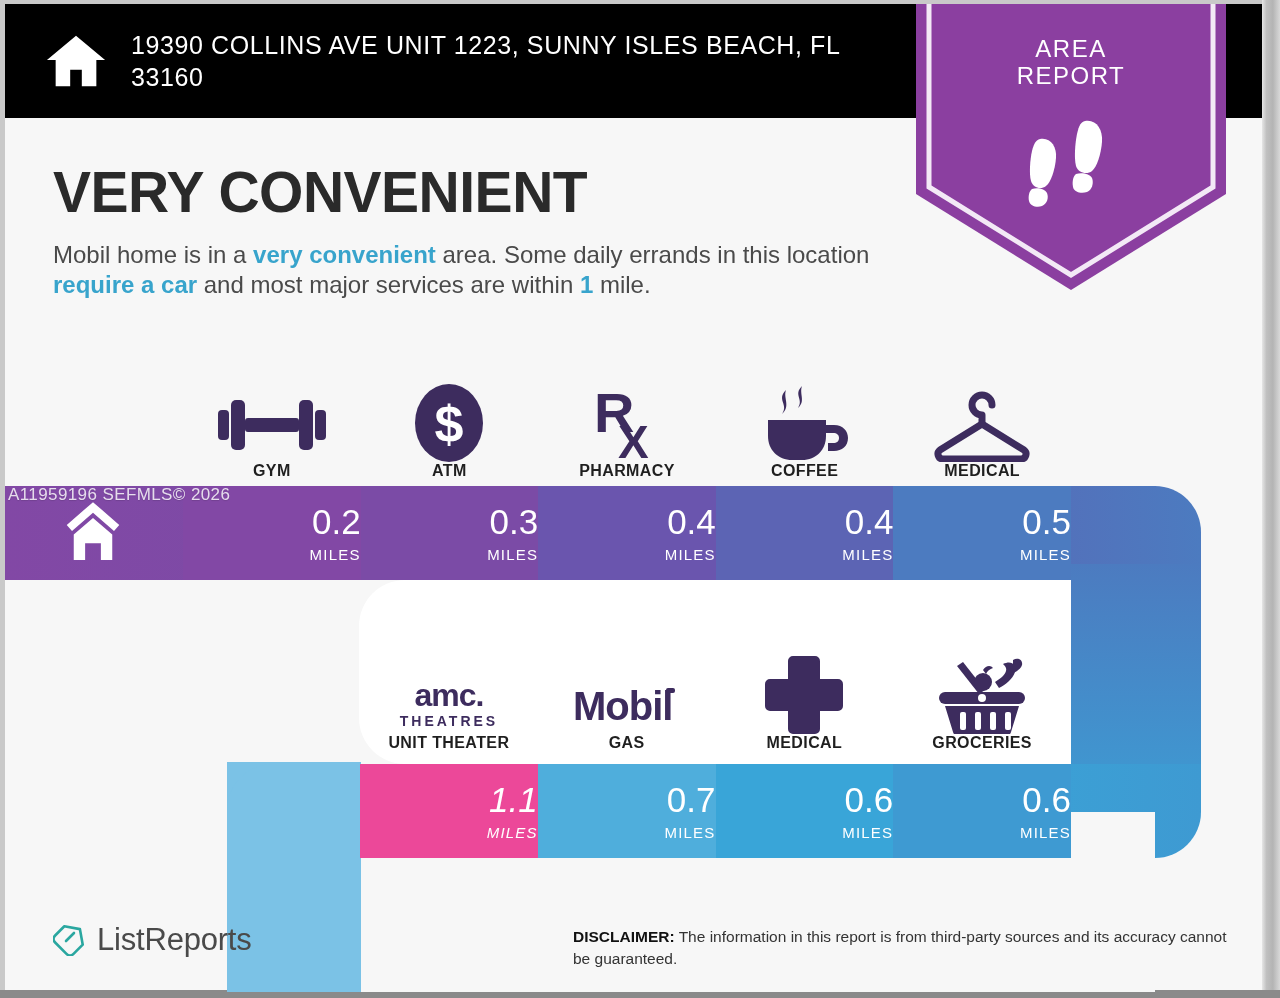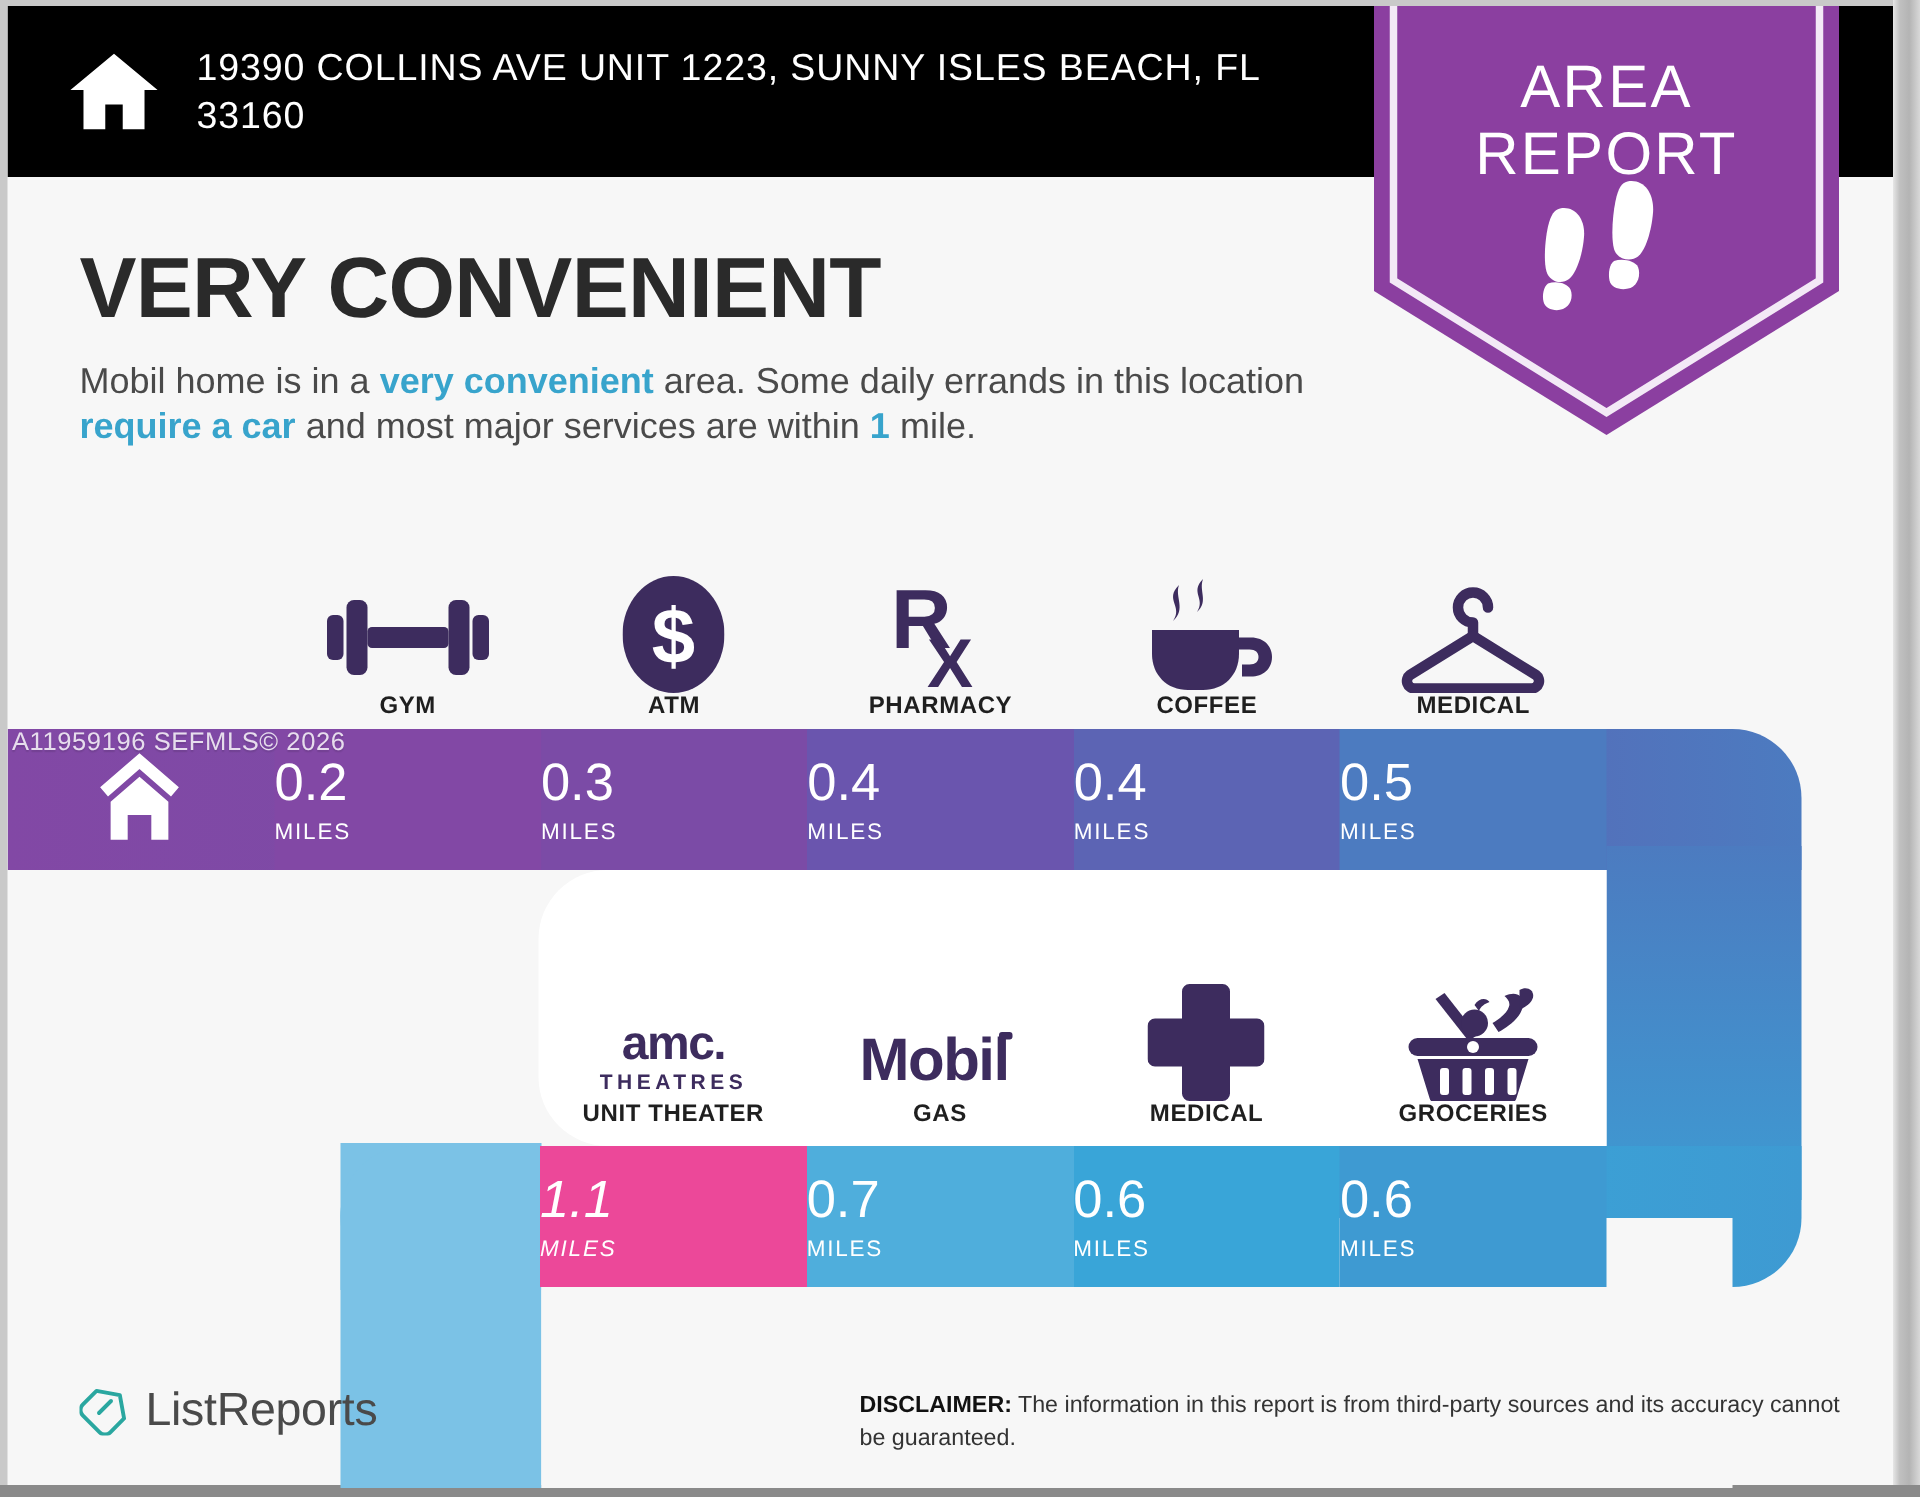--- a/index.html
+++ b/index.html
@@ -79,21 +79,21 @@
     height: 292px;
     z-index: 6;
   }
   #area-banner svg { display: block; width: 100%; height: 100%; }
   #area-banner-text {
     position: absolute;
     left: 0; top: 38px;
     width: 310px;
     text-align: center;
     color: #fff;
-    font-size: 40px;
+    font-size: 24px;
     line-height: 1.12;
     letter-spacing: 1.5px;
     font-weight: 400;
     pointer-events: none;
   }
 
   
   #headline {
     position: absolute;
     left: 48px;
@@ -151,21 +151,21 @@
 
   
   .dist-row { position: absolute; display: flex; z-index: 3; pointer-events: none; }
   #dist-row-1 { left: 178px; top: 482px; width: 888px; height: 94px; }
   #dist-row-2 { left: 355px; top: 760px; width: 711px; height: 94px; }
 
   .dist-cell {
     flex: 1 1 0;
     display: flex;
     flex-direction: column;
-    align-items: flex-start;
+    align-items: flex-end;
     justify-content: center;
     color: #ffffff;
     pointer-events: auto;
   }
   .dist-value { font-size: 35px; line-height: 1; font-weight: 400; }
   .dist-unit { font-size: 15px; letter-spacing: 1.2px; margin-top: 7px; font-weight: 400; }
 
   
   #ribbon-home {
     position: absolute;
@@ -188,21 +188,21 @@
     white-space: nowrap;
     text-shadow: 0 1px 1px rgba(0,0,0,.12);
   }
 
   
   #logo {
     position: absolute;
     left: 48px;
     top: 918px;
     display: flex;
-    align-items: center;
+    align-items: flex-start;
     z-index: 5;
   }
   #logo svg { display: block; margin-right: 10px; }
   #logo-text { font-size: 31px; color: #4a4a4a; letter-spacing: -.2px; }
 
   #disclaimer {
     position: absolute;
     left: 568px;
     top: 922px;
     width: 668px;

